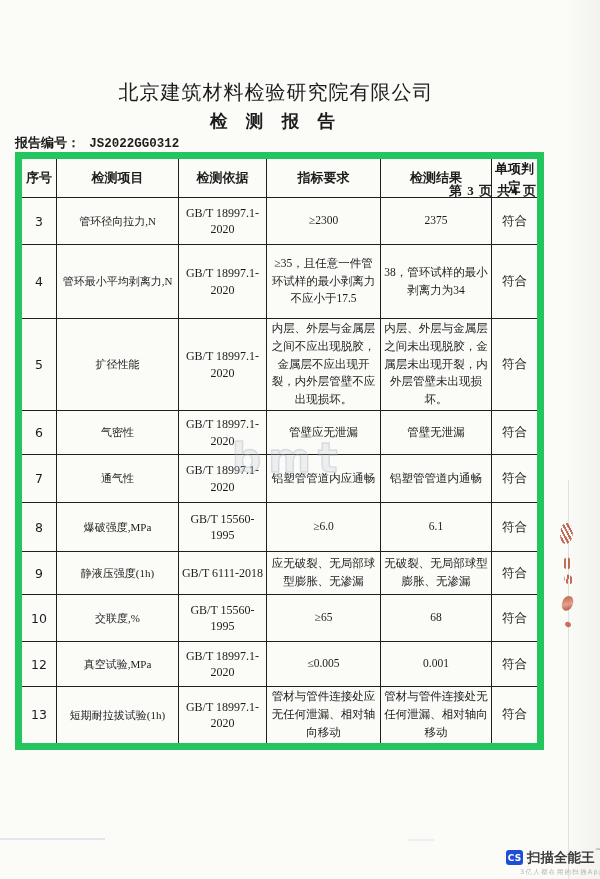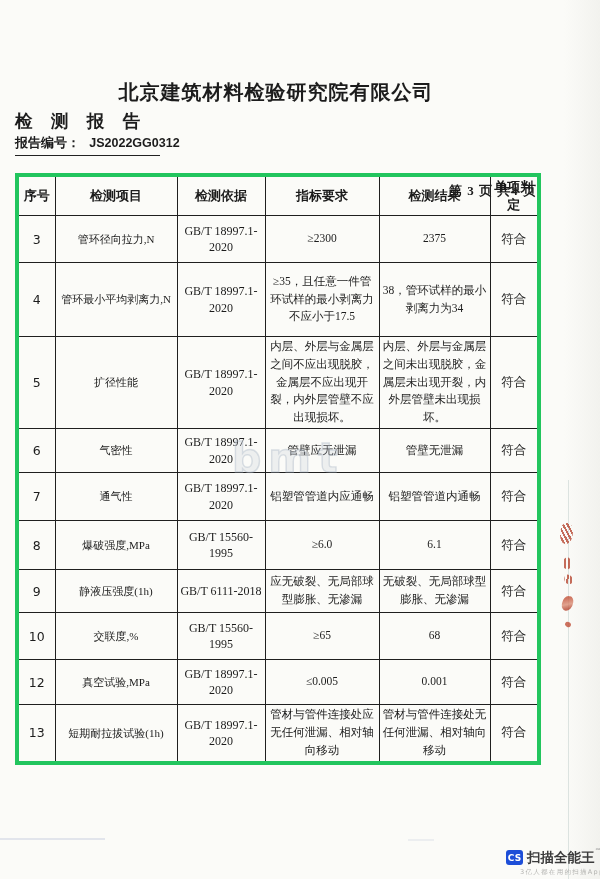--- a/index.html
+++ b/index.html
@@ -7,35 +7,35 @@
     width:600px;height:879px;position:relative;overflow:hidden;
     background:linear-gradient(to right,#fbfbf8 0%,#fbfbf8 94%,#f2f2ee 100%);
     font-family:"Liberation Serif","DejaVu Serif",serif;
     color:#1c1c1c;
   }
   .page{position:absolute;inset:0;}
   
   .hdr1{position:absolute;left:15px;top:51px;width:522px;text-align:center;
         font-size:15.5px;font-weight:bold;letter-spacing:.5px;}
   .hdr2{position:absolute;left:15px;top:79px;width:522px;text-align:center;
-        font-size:20px;font-weight:bold;letter-spacing:1px;}
-  .hdr3{position:absolute;left:15px;top:109px;width:522px;text-align:left;
+        font-size:20px;font-weight:normal;letter-spacing:1px;}
+  .hdr3{position:absolute;left:15px;top:109px;width:522px;text-align:center;
         font-size:17.5px;font-weight:bold;letter-spacing:7px;}
   .report-line{position:absolute;left:15px;top:134px;width:522px;height:20px;font-size:13px;}
   .report-no-wrap{position:absolute;left:0;top:0;width:145px;border-bottom:1.5px solid #222;
         padding-bottom:3px;white-space:nowrap;}
   .report-label{font-weight:bold;}
-  .report-value{font-family:Liberation Sans, sans-serif;font-size:12.5px;
+  .report-value{font-family:Liberation Mono, monospace;font-size:12.5px;
         font-weight:bold;margin-left:6px;}
   .page-indicator{position:absolute;right:0;top:1px;font-size:13px;font-weight:bold;letter-spacing:1px;margin-top:47px;}
   
   table.report{
-    position:absolute;left:15px;top:173px;width:522px;
+    position:absolute;left:15px;top:152px;width:522px;
     border-collapse:collapse;table-layout:fixed;
-    border:4px solid #22c55e;
+    border:7px solid #22c55e;
     padding-left:19px;
   }
   table.report th,table.report td{
     border:1.5px solid #1f1f1f;
     text-align:center;vertical-align:middle;
     padding:1px 2px;overflow:hidden;
   }
   table.report th{font-size:13px;font-weight:bold;height:30px;}
   td.c-no{font-size:12.5px;font-family:"DejaVu Sans","Liberation Sans",sans-serif;}
   td.c-item{font-size:11px;line-height:1.5;}

